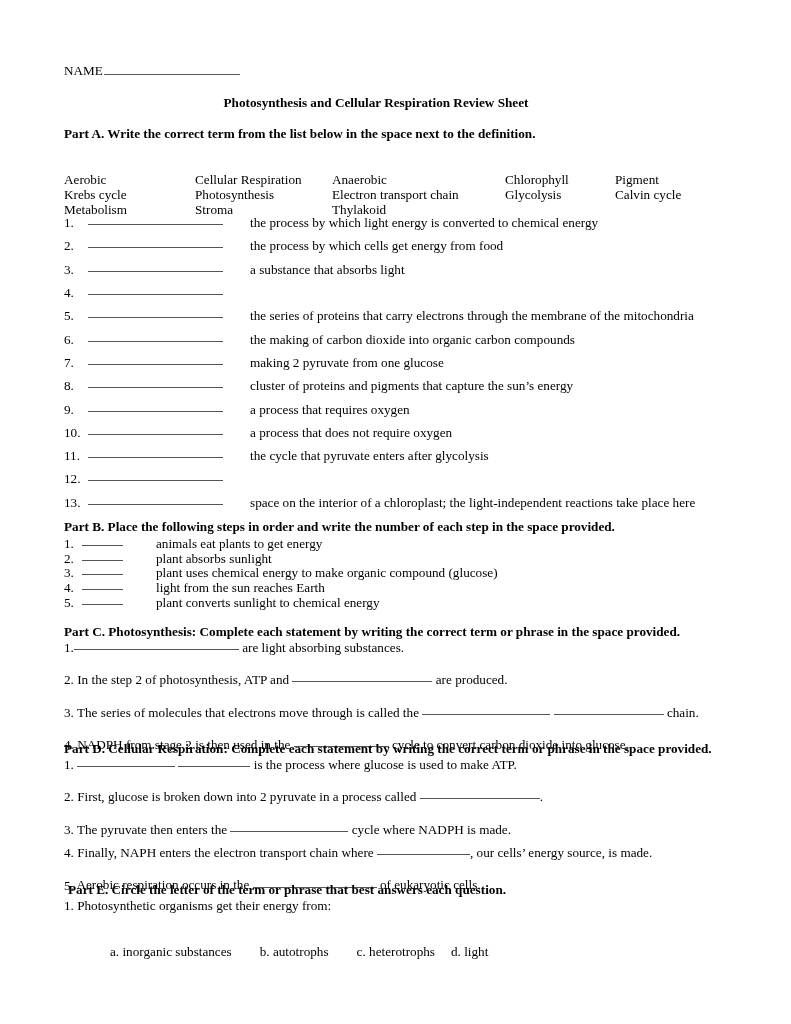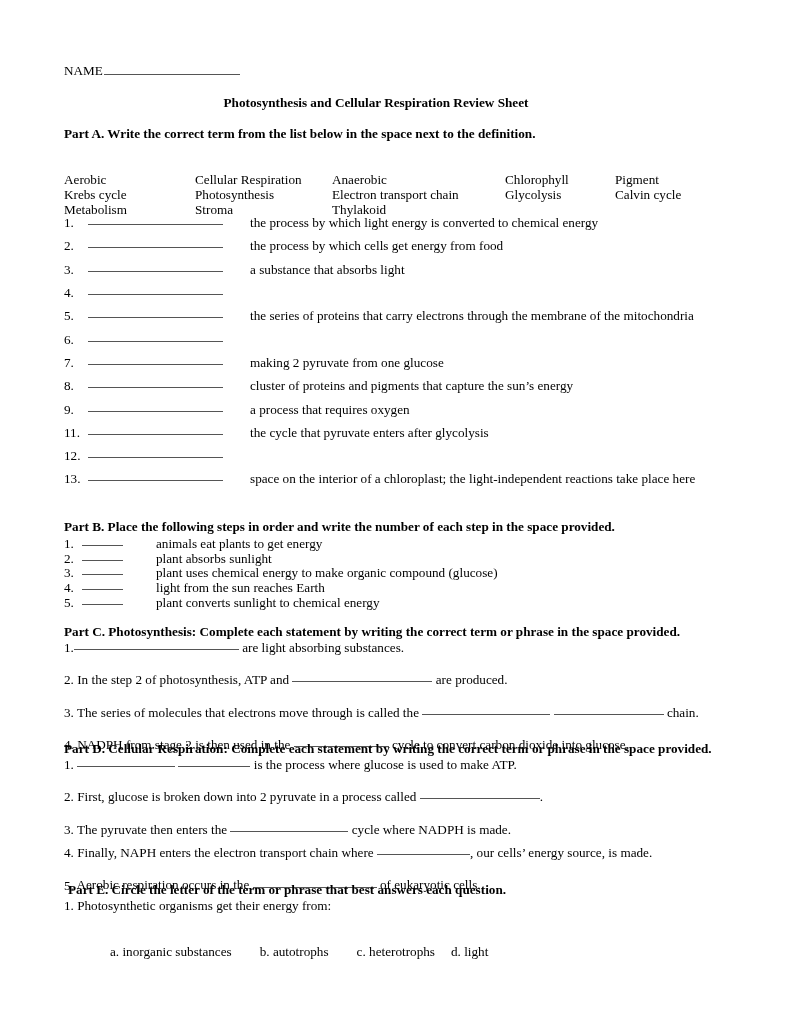--- a/index.html
+++ b/index.html
@@ -211,35 +211,41 @@
         <span class="blank def-blank"></span>
       </div>
       <div class="def-row">
         <span class="def-num">5.</span>
         <span class="blank def-blank"></span>
         <span class="def-text">the series of proteins that carry electrons through the membrane of the mitochondria</span>
       </div>
       <div class="def-row">
         <span class="def-num">6.</span>
         <span class="blank def-blank"></span>
+        <span class="def-text">the making of carbon dioxide into organic carbon compounds</span>
       </div>
       <div class="def-row">
         <span class="def-num">7.</span>
         <span class="blank def-blank"></span>
         <span class="def-text">making 2 pyruvate from one glucose</span>
       </div>
       <div class="def-row">
         <span class="def-num">8.</span>
         <span class="blank def-blank"></span>
         <span class="def-text">cluster of proteins and pigments that capture the sun’s energy</span>
       </div>
       <div class="def-row">
         <span class="def-num">9.</span>
         <span class="blank def-blank"></span>
         <span class="def-text">a process that requires oxygen</span>
+      </div>
+      <div class="def-row">
+        <span class="def-num">10.</span>
+        <span class="blank def-blank"></span>
+        <span class="def-text">a process that does not require oxygen</span>
       </div>
       <div class="def-row">
         <span class="def-num">11.</span>
         <span class="blank def-blank"></span>
         <span class="def-text">the cycle that pyruvate enters after glycolysis</span>
       </div>
       <div class="def-row">
         <span class="def-num">12.</span>
         <span class="blank def-blank"></span>
       </div>

